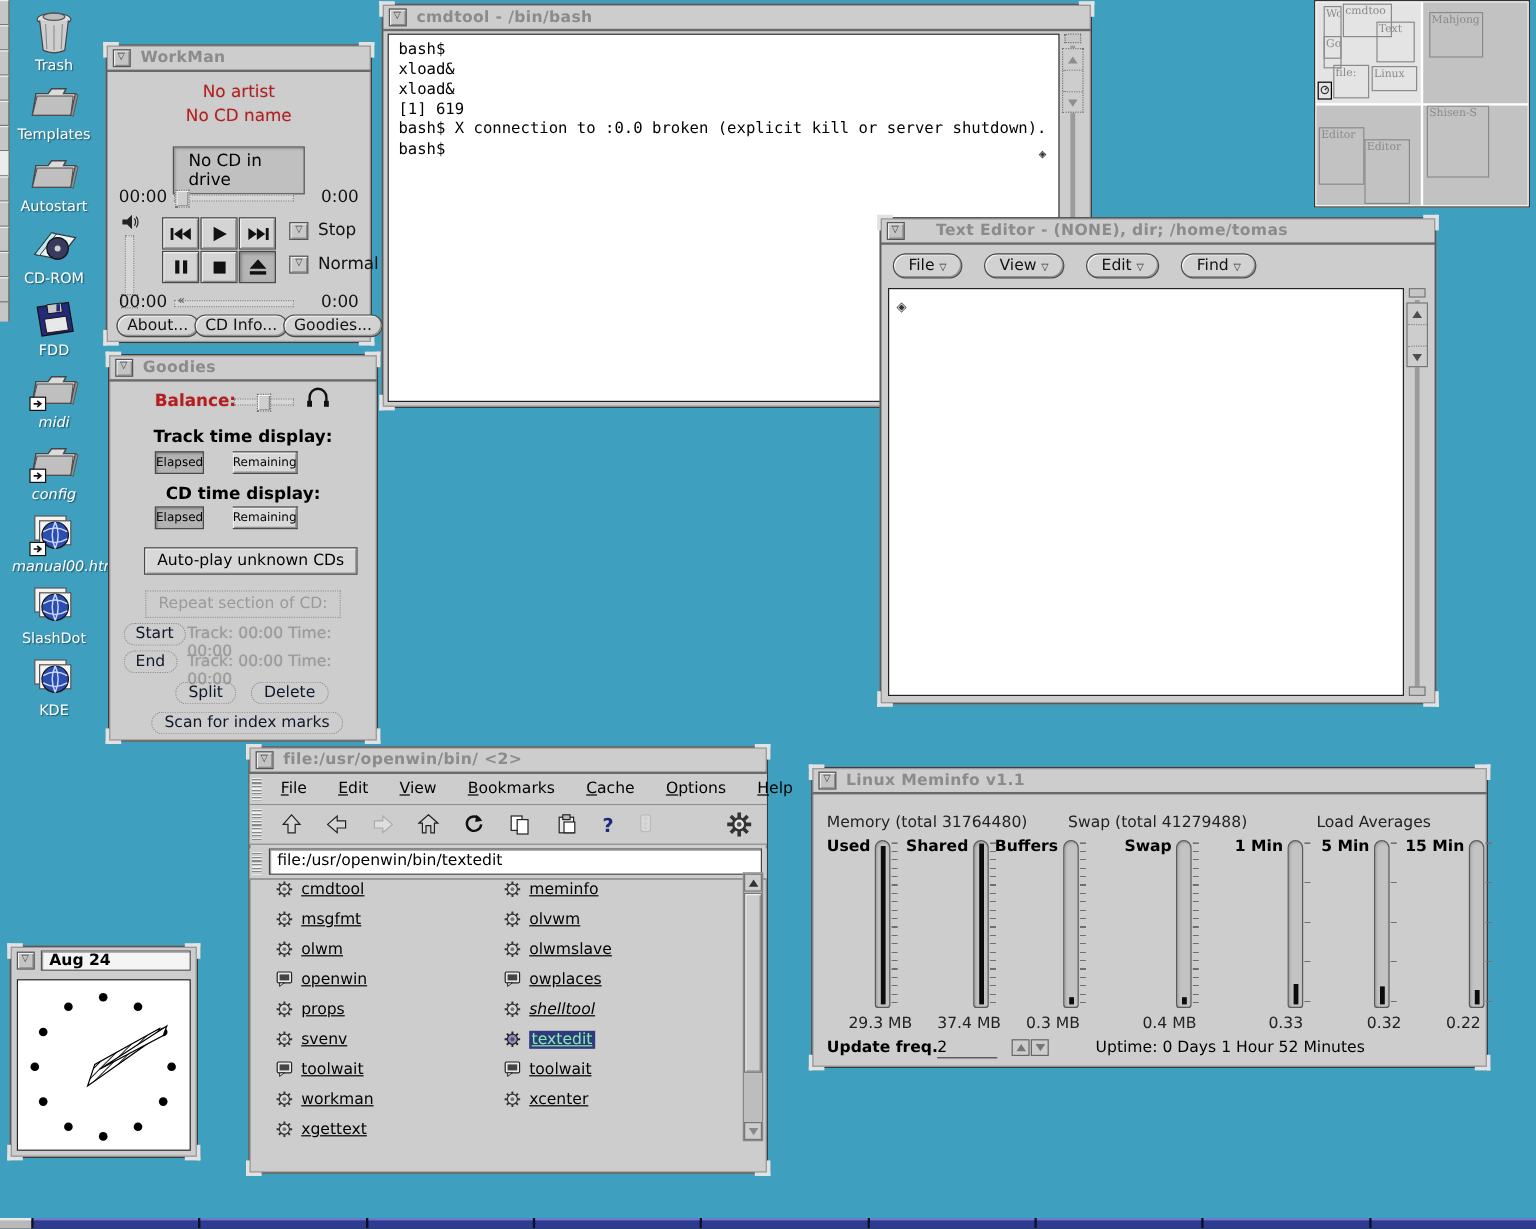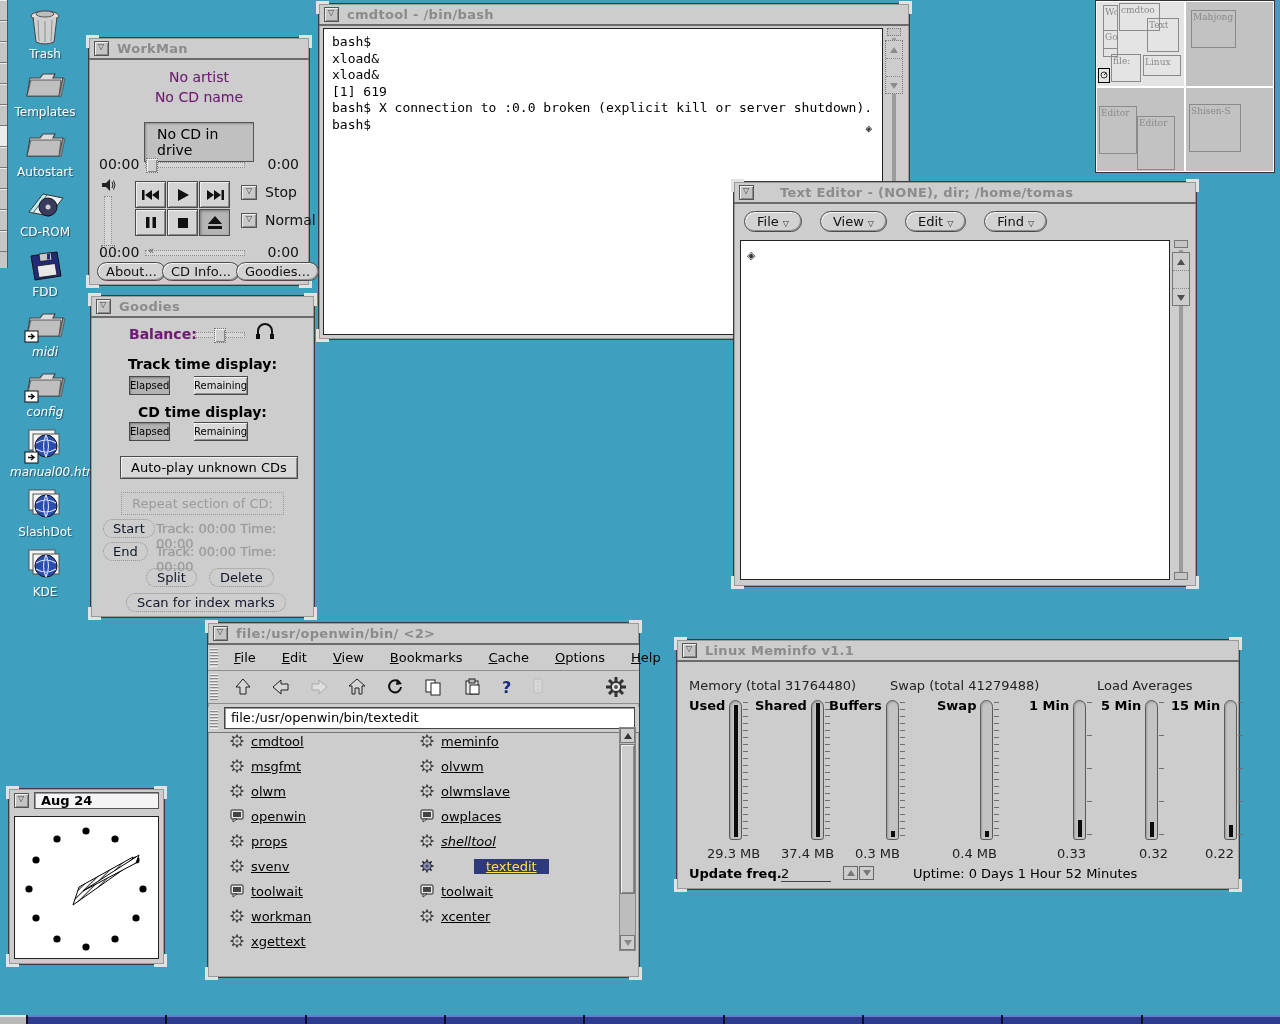--- a/index.html
+++ b/index.html
@@ -25,21 +25,21 @@
           box-shadow:inset 1px 1px 0 #f0f0f0, inset -1px -1px 0 #8a8a8a; position:relative; }
   .cbtn::after { content:"▽"; position:absolute; left:3px; top:0px; font-size:8px; color:#444; }
 
   
   .olbtn { display:inline-flex; align-items:center; justify-content:center; gap:4px;
            border:1px solid #4a4a4a; border-radius:11px; background:#d2d2d2;
            box-shadow:inset 1px 1px 0 #f2f2f2, inset -1px -1px 0 #909090;
            font-size:13px; color:#111; padding:2px 12px; white-space:nowrap; }
   .olbtn .olarrow::after { content:"▽"; font-size:8px; color:#333; }
   .olbtn.dim { border:1px dotted #8f8f8f; color:#0f172a; box-shadow:none; background:transparent; }
-  .stip { color:#701a75; text-shadow:0 0 1px #aaa; }
+  .stip { color:#b91c1c; text-shadow:0 0 1px #aaa; }
 
   
   .seg { display:inline-block; font-size:10px; padding:3px 0; border:1px solid #4a4a4a; }
   .seg.on  { background:#b3b3b3; box-shadow:inset 1px 1px 2px #7d7d7d; }
   .seg.off { background:#d8d8d8; box-shadow:inset 1px 1px 0 #f2f2f2, inset -1px -1px 0 #909090; border-left:none; }
   .rectbtn { display:inline-block; font-size:13px; padding:3px 10px; border:1px solid #4a4a4a; background:#d8d8d8;
              box-shadow:inset 1px 1px 0 #f2f2f2, inset -1px -1px 0 #909090; }
   .rectbtn.dim { border:1px dotted #9a9a9a; color:#9a9a9a; background:transparent; box-shadow:none; }
 
   
@@ -87,21 +87,21 @@
   .kmenu { display:flex; gap:26px; padding:5px 0 5px 26px; font-size:13px; color:#000; }
   .kmenu span { display:inline-block; }
   .kmenu span::first-letter { text-decoration:underline; }
   .ktools { display:flex; align-items:center; gap:20px; padding:4px 0 4px 26px; height:32px; }
   .kurl { margin:3px 4px 3px 16px; background:#fff; border:1px solid #444; box-shadow:inset 1px 1px 0 #999;
           font-size:13px; padding:2px 6px; height:22px; color:#000; }
   .klist { position:absolute; left:4px; right:20px; top:104px; bottom:26px; overflow:hidden; }
   .kitem { position:absolute; display:flex; align-items:center; gap:7px; height:20px; }
   .kname { font-size:13px; color:#000; text-decoration:underline; }
   .kname.it { font-style:italic; }
-  .kname.sel { background:#2f3a7d; color:#fde047; padding:0 12px;margin-left:33px; }
+  .kname.sel { background:#2f3a7d; color:#86efac; padding:0 2px; }
   .ksb { position:absolute; top:104px; bottom:26px; right:3px; width:17px; background:#bdbdbd; border:1px solid #888; }
   .ksb .btn { position:absolute; left:0; width:15px; height:15px; background:#cdcdcd; border:1px solid #777;
               display:flex; align-items:center; justify-content:center; }
   .ksb .thumb { position:absolute; left:0; width:15px; background:#cdcdcd; border:1px solid #777;
                box-shadow:inset 1px 1px 0 #f0f0f0, inset -1px -1px 0 #8a8a8a; }
 
   
   .mm-head { position:absolute; font-size:13px; color:#222; }
   .gauge { position:absolute; display:flex; align-items:flex-start; }
   .glabel { font-size:13px; font-weight:bold; margin:-2px 4px 0 0; white-space:nowrap; }
@@ -804,21 +804,21 @@
       </span>
     </div>
     <div class="pq">
       <span class="pwin" style="left:5px;top:8px;width:45px;height:38px">Mahjong</span>
     </div>
     <div class="pq">
       <span class="pwin" style="left:2px;top:18px;width:38px;height:48px">Editor</span>
       <span class="pwin" style="left:40px;top:28px;width:38px;height:54px">Editor</span>
     </div>
     <div class="pq">
-      <span class="pwin" style="left:3px;top:16px;width:52px;height:48px">Shisen-S</span>
+      <span class="pwin" style="left:3px;top:0;width:52px;height:60px">Shisen-S</span>
     </div>
   </div>
 
   <div class="taskbar">
     <span class="tfirst"></span>
     <span class="tseg"></span>
       <span class="tseg"></span>
     <span class="tseg"></span>
       <span class="tseg"></span>
     <span class="tseg"></span>

